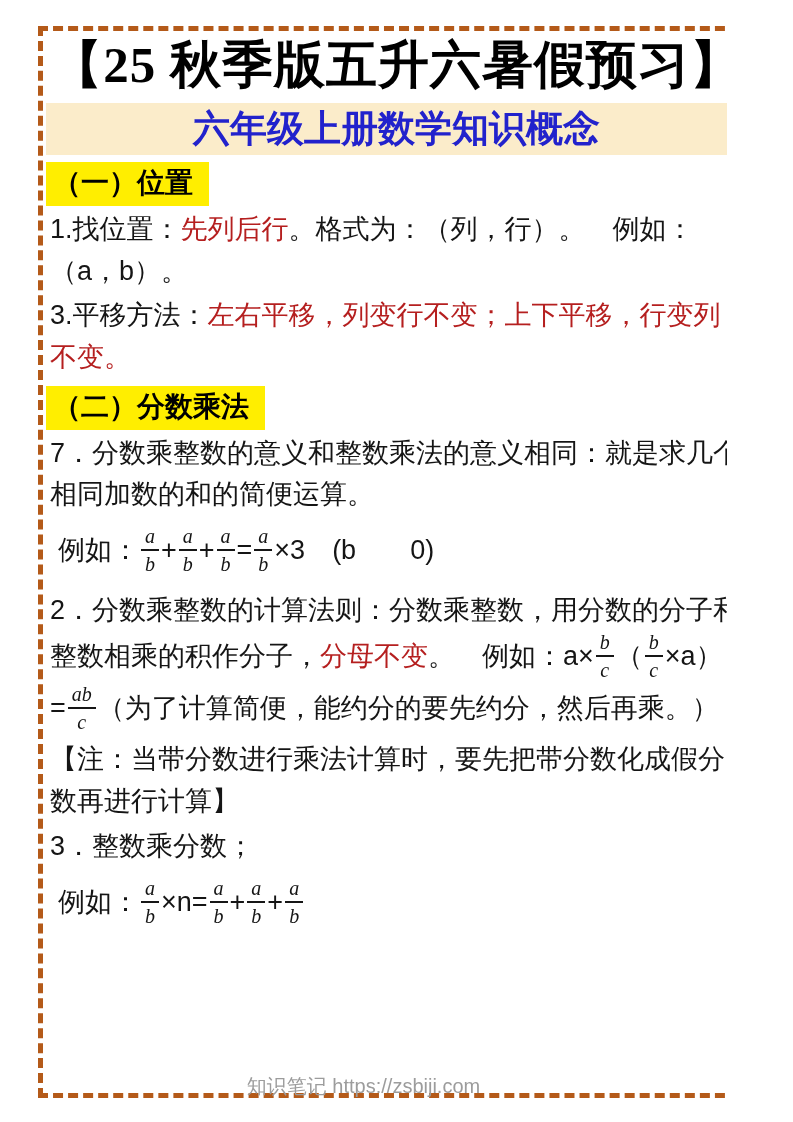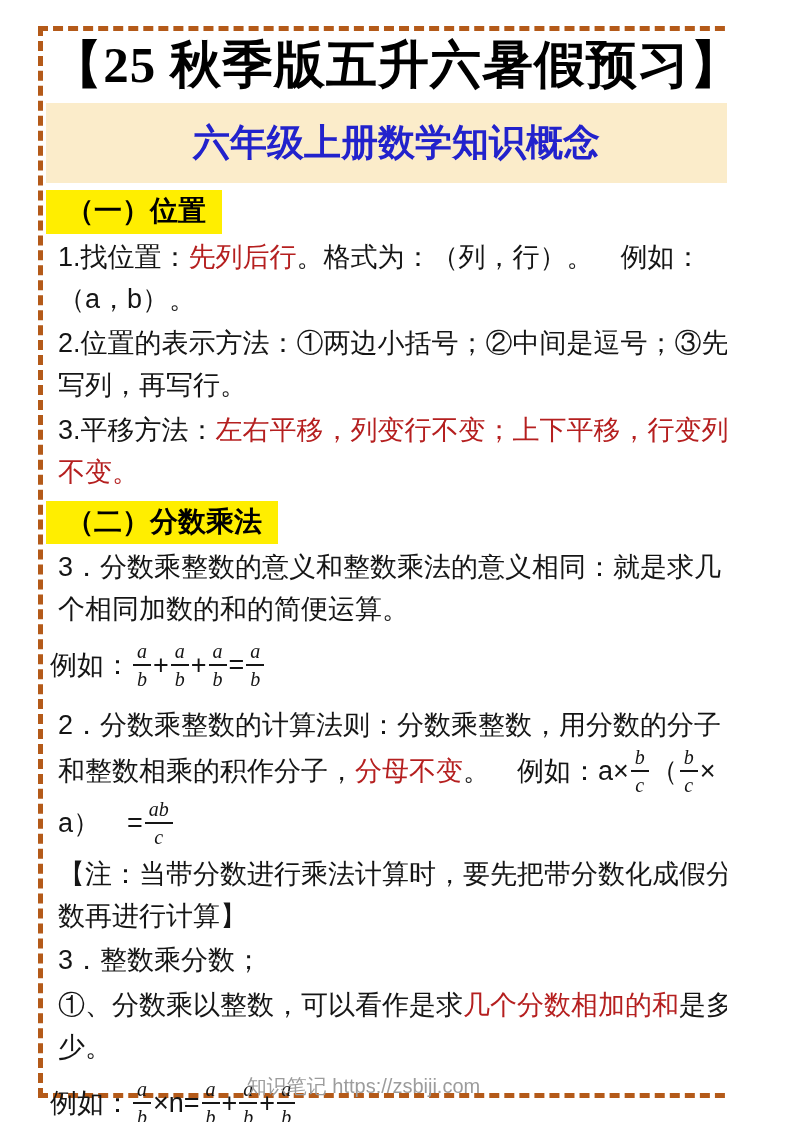--- a/index.html
+++ b/index.html
@@ -22,40 +22,40 @@
     position:absolute; left:46px; top:32px; width:701px;
   }
   .doc-title {
     font-family:"Liberation Serif", serif;
     font-size:51px; font-weight:bold; color:#000;
     text-align:center; line-height:1.32; letter-spacing:1px;
     white-space:nowrap;
   }
   .subtitle-band {
     background:var(--cream,#fbecca);
-    margin-top:4px; padding:16px 0;
+    margin-top:4px; padding:2px 0;
   }
   .doc-subtitle {
     font-family:"Liberation Serif", serif;
     font-size:37px; font-weight:bold; color:var(--blue,#2222cc);
     text-align:center; line-height:1.3;
   }
   .body-area { margin-top:4px; }
   .section-header-row { margin:7px 0 2px; }
   .section-header {
     display:inline-block;
     background:var(--yellow,#ffee00);
     color:#000; font-weight:bold; font-size:28px;
-    line-height:1.3; padding:3px 16px 4px 20px;
+    line-height:1.3; padding:3px 16px 4px 7px;
   }
   .para {
     font-size:27px; color:#151515; line-height:1.55;
-    margin:3px 12px; word-break:break-all;
+    margin:3px 4px; word-break:break-all;
   }
-  .para.formula { margin:10px 4px 12px; }
+  .para.formula { margin:10px 12px 12px; }
   .red { color:var(--red,#b51f1f); }
   .frac {
     display:inline-flex; flex-direction:column; align-items:center;
     vertical-align:middle; margin:0 2px 4px 2px; line-height:1;
     font-family:"Liberation Serif", serif; font-style:italic;
   }
   .frac .num { font-size:20px; padding:0 4px 3px; border-bottom:2px solid #161616; }
   .frac .den { font-size:20px; padding:3px 4px 0; }
   .footer {
     position:absolute; left:0; width:100%; bottom:22px;
@@ -68,50 +68,48 @@
 <div class="page">
   <div class="frame"></div>
   <div class="content">
     <div class="doc-title">【25 秋季版五升六暑假预习】</div>
     <div class="subtitle-band">
       <div class="doc-subtitle">六年级上册数学知识概念</div>
     </div>
     <div class="body-area">
         <div class="section-header-row"><span class="section-header">（一）位置</span></div>
         <div class="para"><span>1.找位置：</span><span class="red">先列后行</span><span>。格式为：（列，行）。　例如：（a，b）。</span></div>
-        <div class="para"><span>2.位置的表示方法：①两边小括号；②中间是逗号；③先写列，再写行。</span></div>
         <div class="para"><span>3.平移方法：</span><span class="red">左右平移，列变行不变；上下平移，行变列不变。</span></div>
         <div class="section-header-row"><span class="section-header">（二）分数乘法</span></div>
-        <div class="para"><span>3．分数乘整数的意义和整数乘法的意义相同：就是求几个相同加数的和的简便运算。</span></div>
+        <div class="para"><span>7．分数乘整数的意义和整数乘法的意义相同：就是求几个相同加数的和的简便运算。</span></div>
         <div class="para formula"><span>例如：</span><span class="frac">
             <span class="num">a</span>
             <span class="den">b</span>
           </span><span>+</span><span class="frac">
             <span class="num">a</span>
             <span class="den">b</span>
           </span><span>+</span><span class="frac">
             <span class="num">a</span>
             <span class="den">b</span>
           </span><span>=</span><span class="frac">
             <span class="num">a</span>
             <span class="den">b</span>
-          </span></div>
+          </span><span>×3　(b　　0)</span></div>
         <div class="para"><span>2．分数乘整数的计算法则：分数乘整数，用分数的分子和整数相乘的积作分子，</span><span class="red">分母不变</span><span>。　例如：a×</span><span class="frac">
             <span class="num">b</span>
             <span class="den">c</span>
           </span><span>（</span><span class="frac">
             <span class="num">b</span>
             <span class="den">c</span>
           </span><span>×a）　=</span><span class="frac">
             <span class="num">ab</span>
             <span class="den">c</span>
-          </span></div>
+          </span><span>（为了计算简便，能约分的要先约分，然后再乘。）</span></div>
         <div class="para"><span>【注：当带分数进行乘法计算时，要先把带分数化成假分数再进行计算】</span></div>
         <div class="para"><span>3．整数乘分数；</span></div>
-        <div class="para"><span>①、分数乘以整数，可以看作是求</span><span class="red">几个分数相加的和</span><span>是多少。</span></div>
         <div class="para formula"><span>例如：</span><span class="frac">
             <span class="num">a</span>
             <span class="den">b</span>
           </span><span>×n=</span><span class="frac">
             <span class="num">a</span>
             <span class="den">b</span>
           </span><span>+</span><span class="frac">
             <span class="num">a</span>
             <span class="den">b</span>
           </span><span>+</span><span class="frac">

